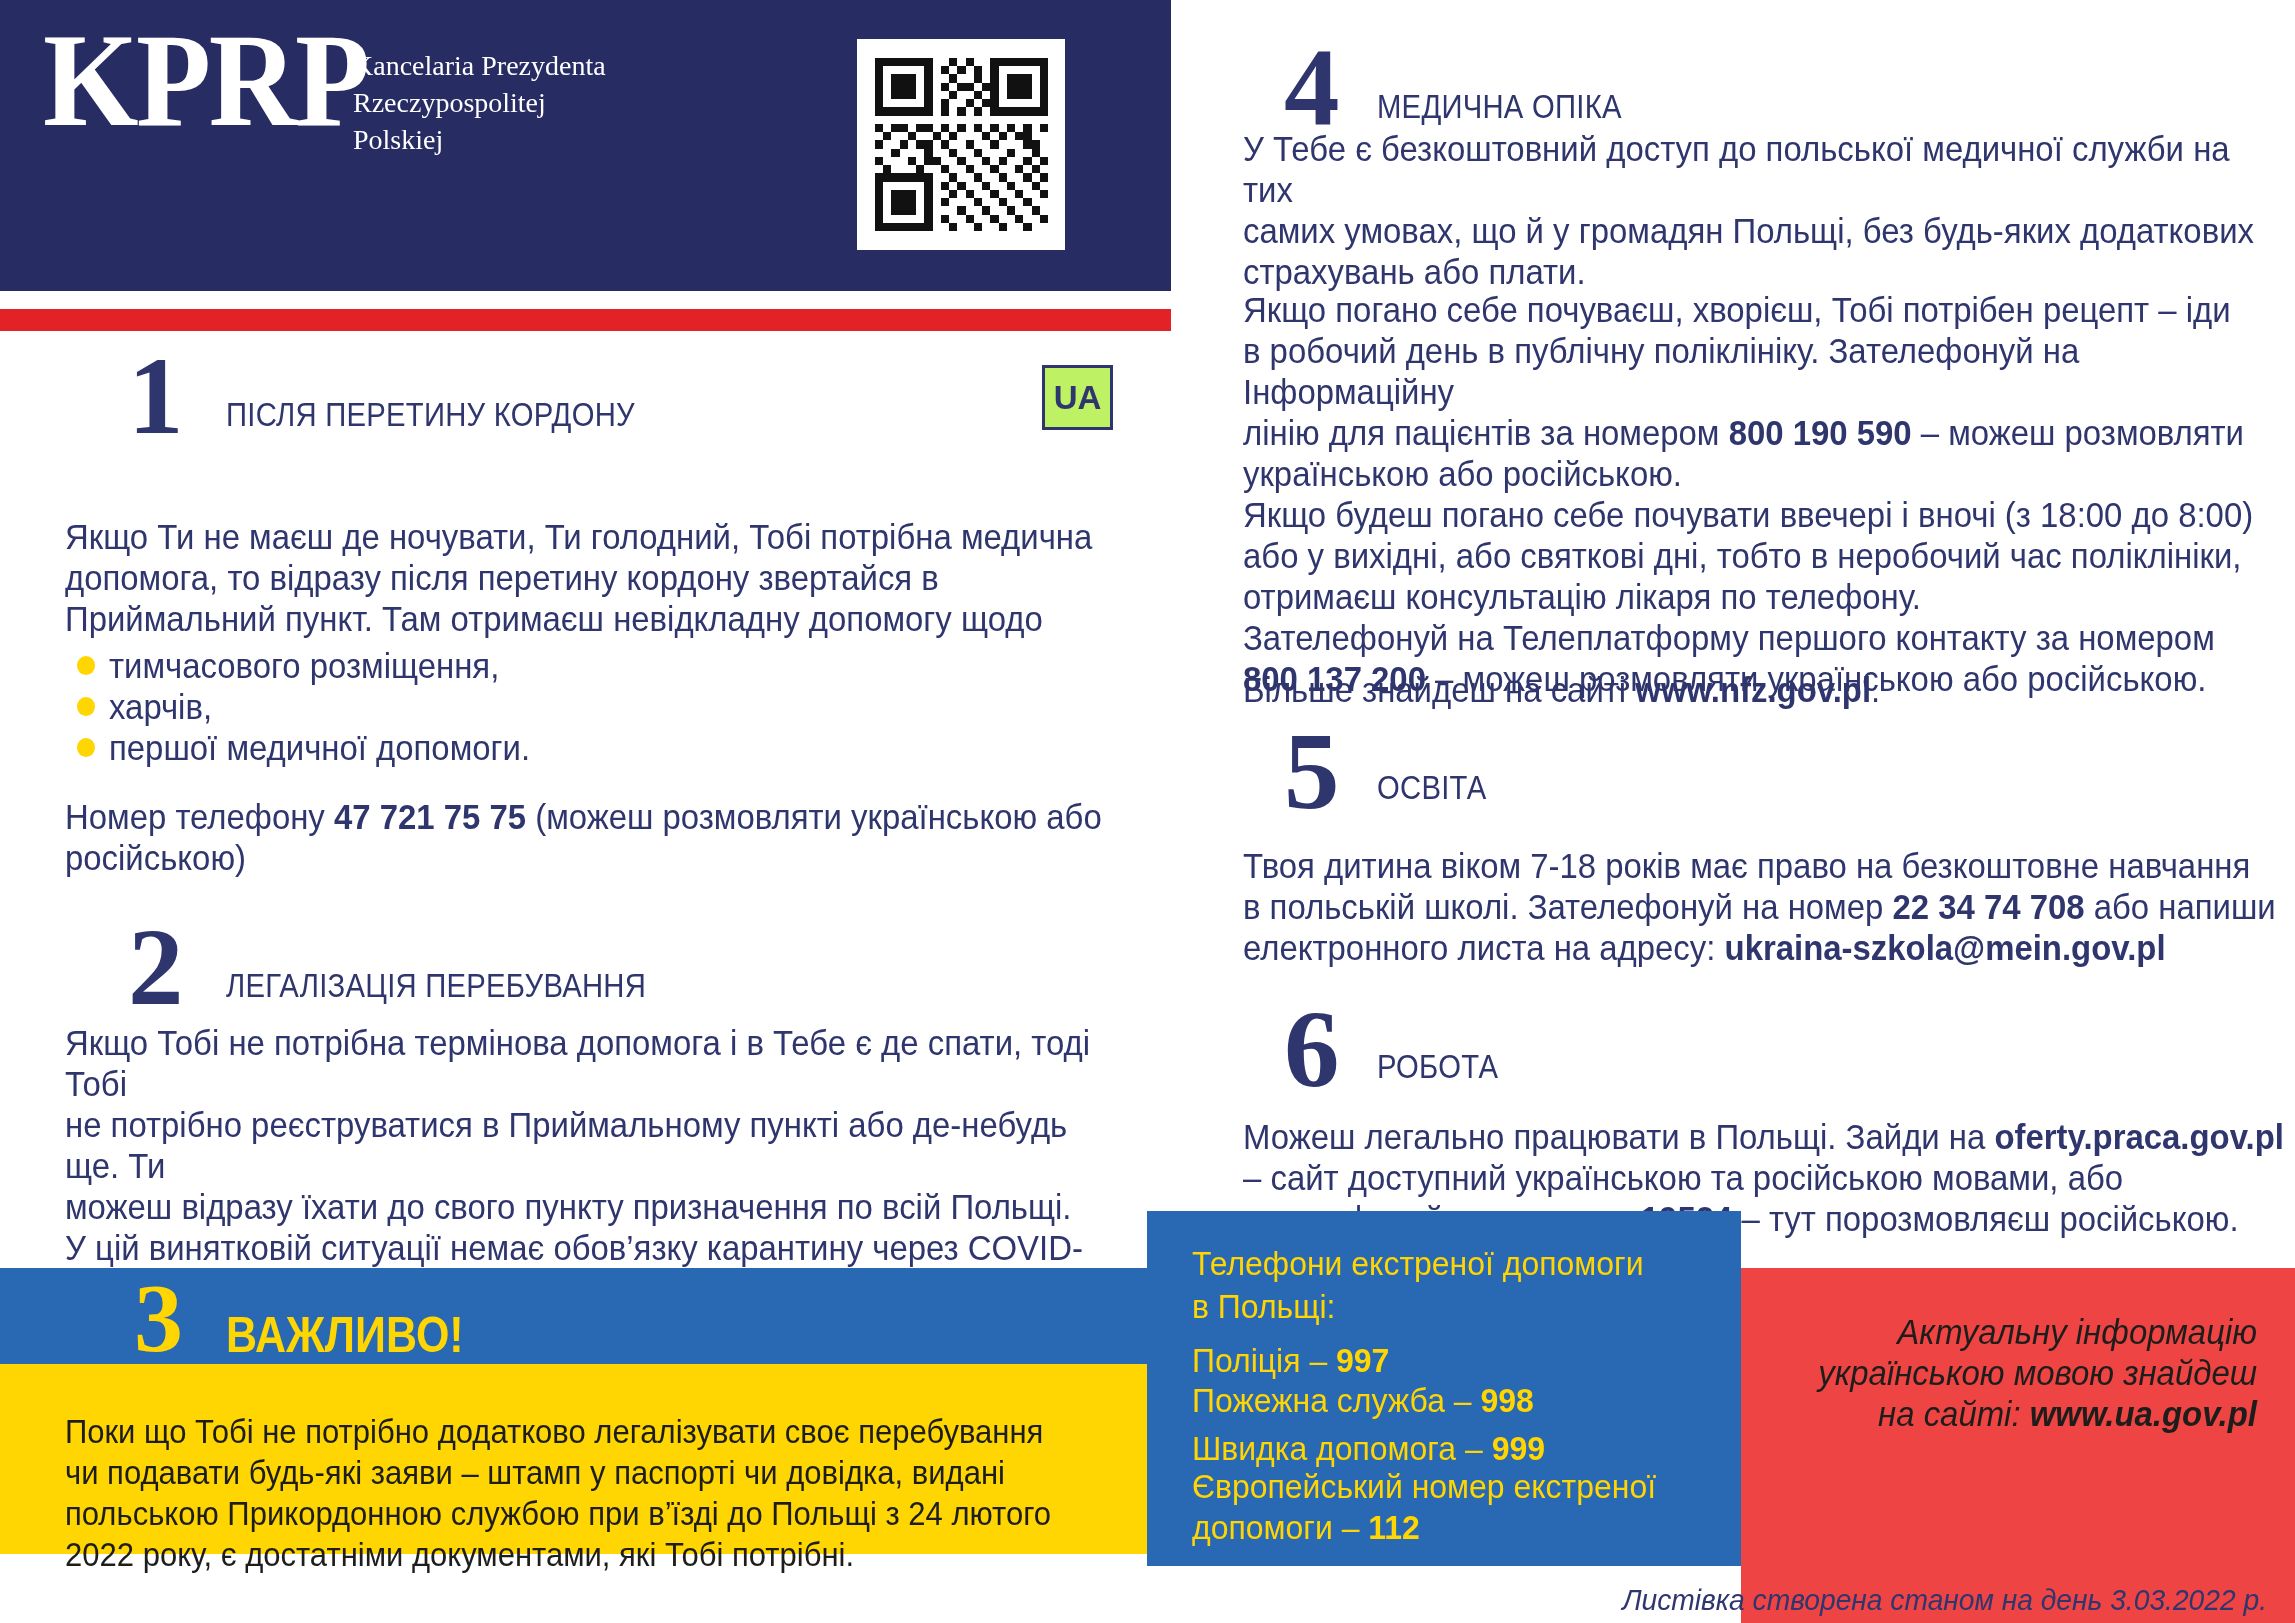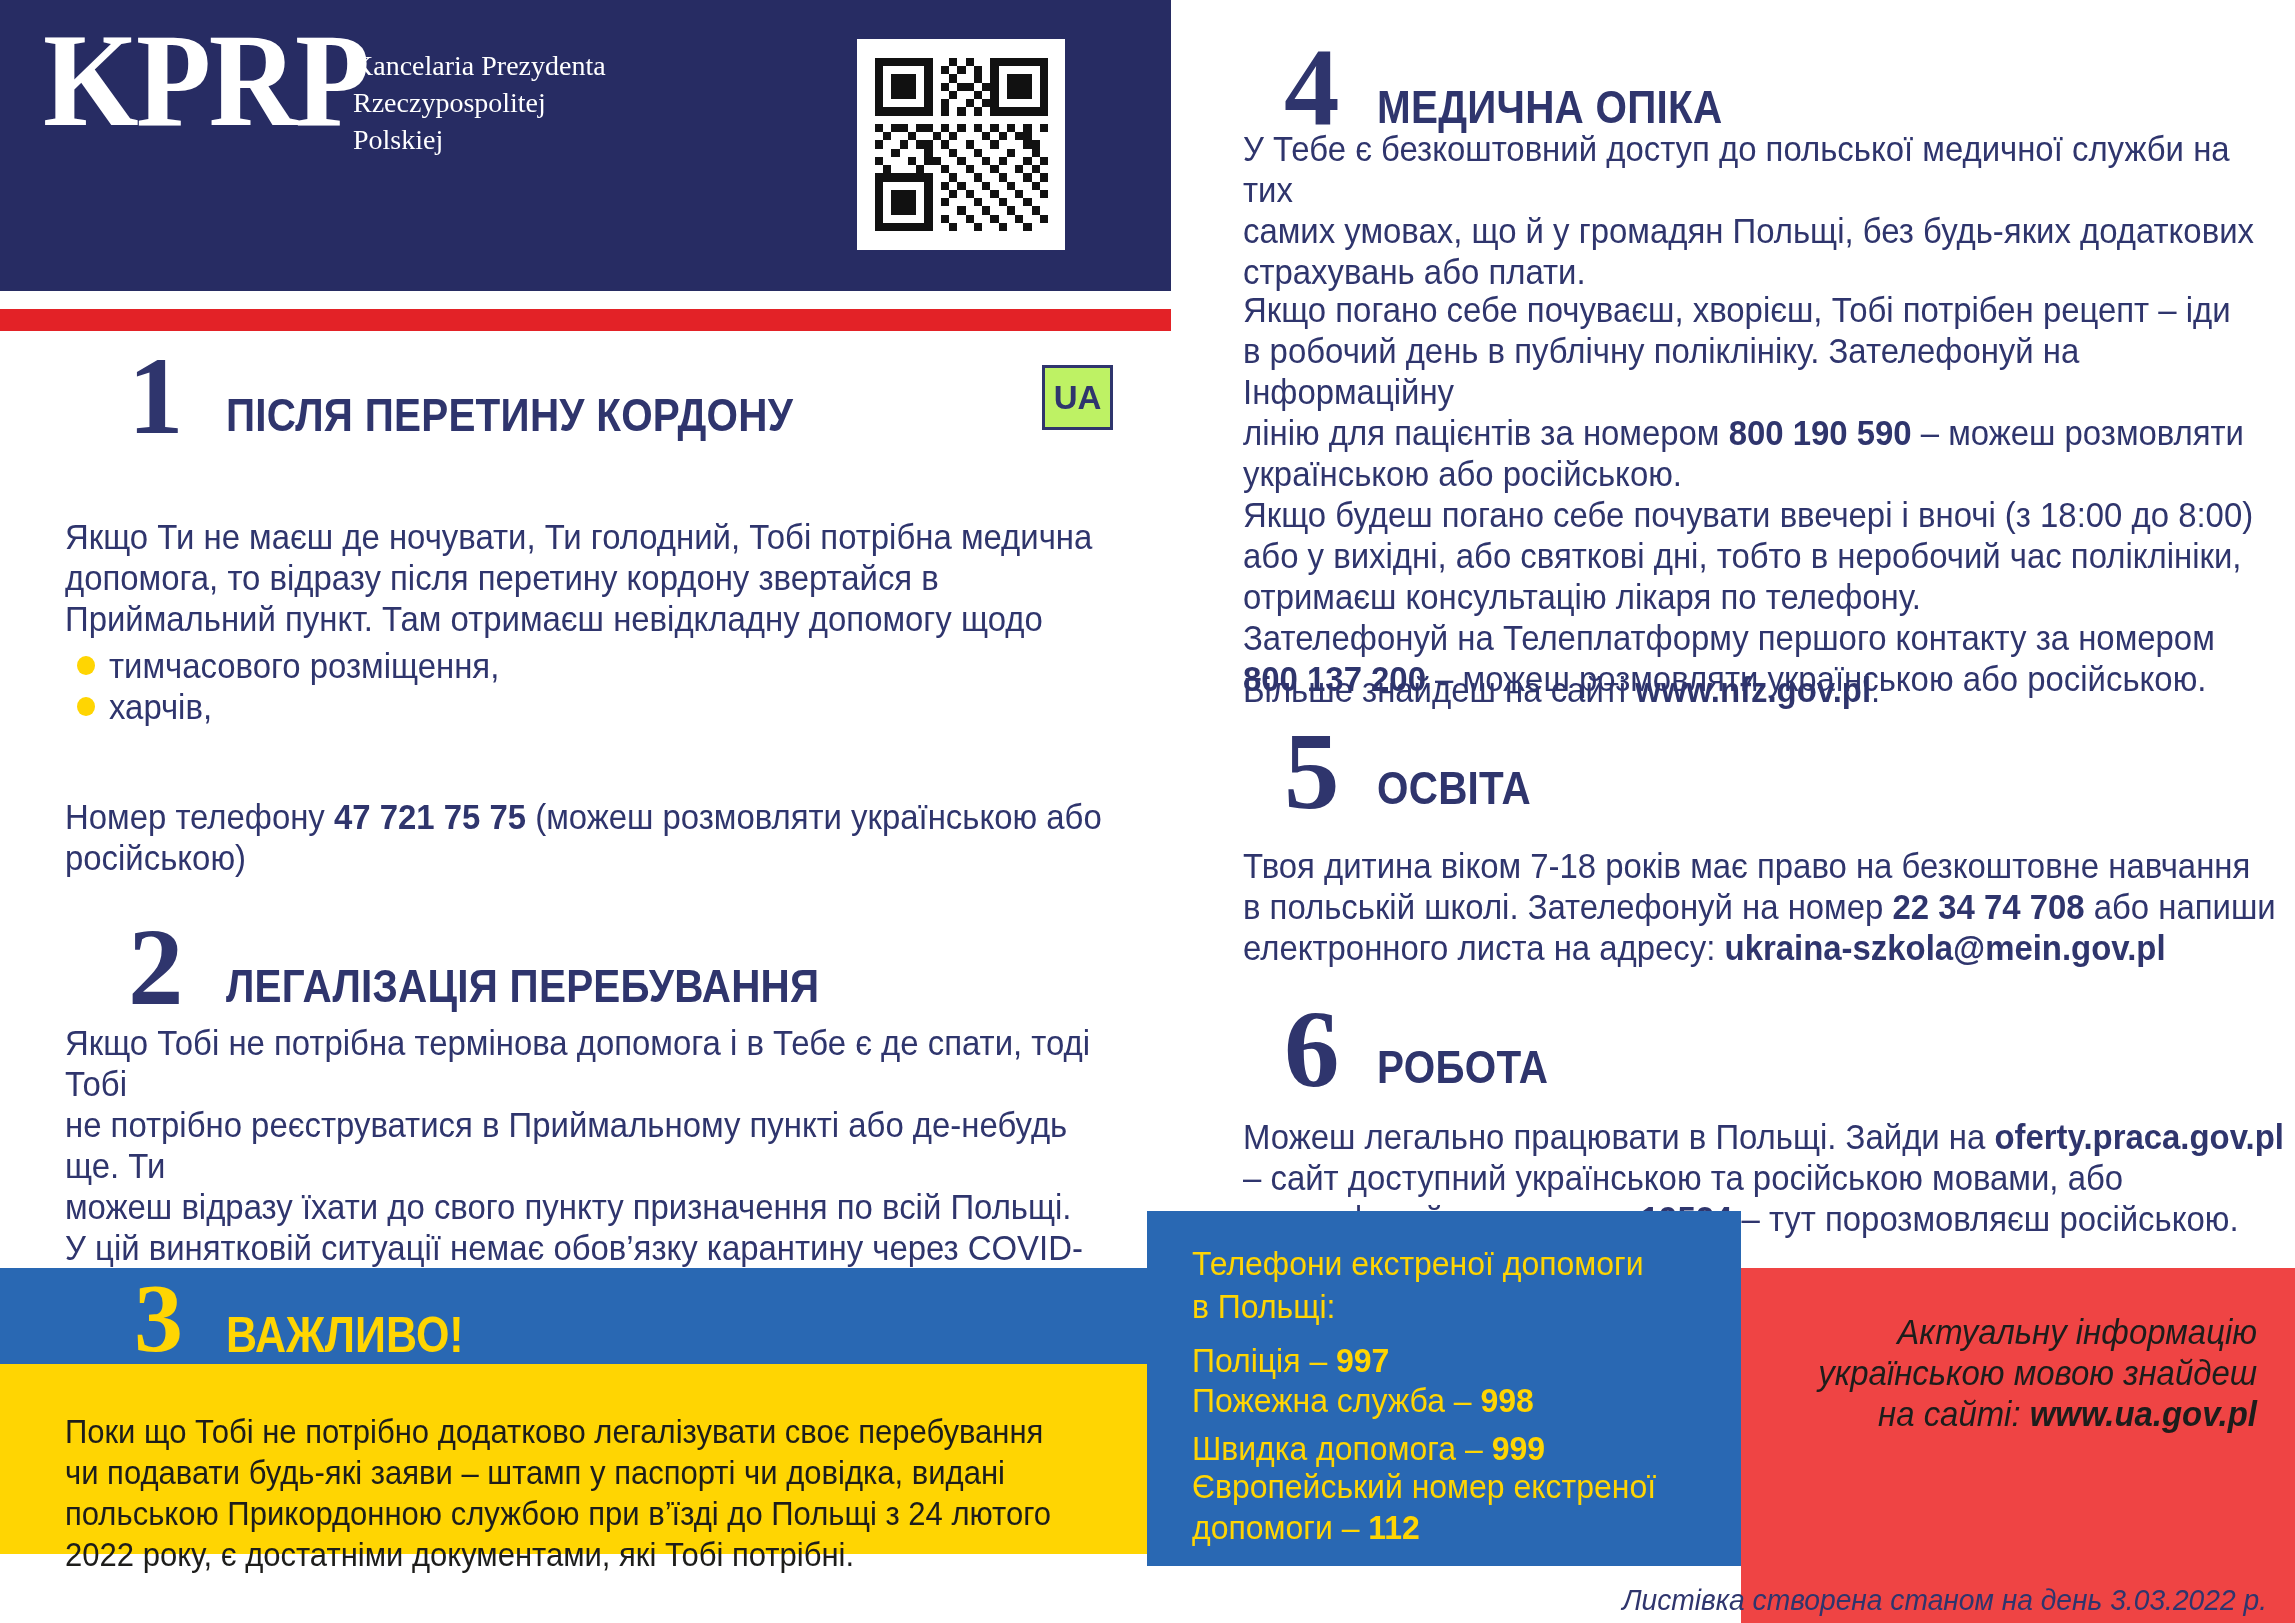--- a/index.html
+++ b/index.html
@@ -15,21 +15,21 @@
   .org{position:absolute;left:353px;top:47px;font-family:"Liberation Serif",serif;font-size:28px;
        line-height:37px;color:#ffffff;white-space:pre-line;}
   .qrbox{position:absolute;left:857px;top:39px;width:208px;height:211px;background:#ffffff;
          display:flex;align-items:center;justify-content:center;}
   .stripe-w{position:absolute;left:0;top:291px;width:1171px;height:17.7px;background:#ffffff;}
   .stripe-r{position:absolute;left:0;top:309px;width:1171px;height:21.6px;background:#e32227;}
 
   
   .num{position:absolute;font-family:"Liberation Serif",serif;font-weight:700;font-size:111px;
        line-height:1;color:#2f356d;}
-  .h{position:absolute;font-weight:700;font-size:47px;color:#2f356d;letter-spacing:0.3px;}
+  .h{position:absolute;font-weight:400;font-size:34px;color:#2f356d;letter-spacing:0.3px;margin-top:8px;}
   .cond{display:inline-block;transform:scaleX(.86);transform-origin:0 50%;white-space:nowrap;}
   .p{position:absolute;font-size:35px;line-height:41px;color:#2f356d;white-space:pre-line;
      transform:scaleX(.94);transform-origin:0 0;width:1112px;}
   .b{font-weight:700;}
 
   
   .uabadge{position:absolute;left:1042px;top:365px;width:71px;height:65px;box-sizing:border-box;
            border:3.9px solid #2f356d;background:#bef264;display:flex;align-items:center;justify-content:center;
            font-weight:700;font-size:33px;color:#2f356d;}
   .bullets{position:absolute;left:65px;top:645px;}
@@ -204,20 +204,24 @@
 Приймальний пункт. Там отримаєш невідкладну допомогу щодо</span></div>
     <div class="bullets">
       <div class="brow">
           <span class="dot"></span>
           <span class="btext">тимчасового розміщення,</span>
         </div>
       <div class="brow">
           <span class="dot"></span>
           <span class="btext">харчів,</span>
         </div>
+      <div class="brow">
+          <span class="dot"></span>
+          <span class="btext">першої медичної допомоги.</span>
+        </div>
     </div>
     <div class="p" style="left:65px;top:796px;"><span>Номер телефону </span><span class="b">47 721 75 75</span><span> (можеш розмовляти українською або
 російською)</span></div>
   </section>
 
   <section>
     <div class="num" style="left:128px;top:911px;">2</div>
     <div class="h" style="left:226px;top:958px;"><span class="cond">ЛЕГАЛІЗАЦІЯ ПЕРЕБУВАННЯ</span></div>
     <div class="p" style="left:65px;top:1022px;"><span>Якщо Тобі не потрібна термінова допомога і в Тебе є де спати, тоді Тобі
 не потрібно реєструватися в Приймальному пункті або де-небудь ще. Ти

